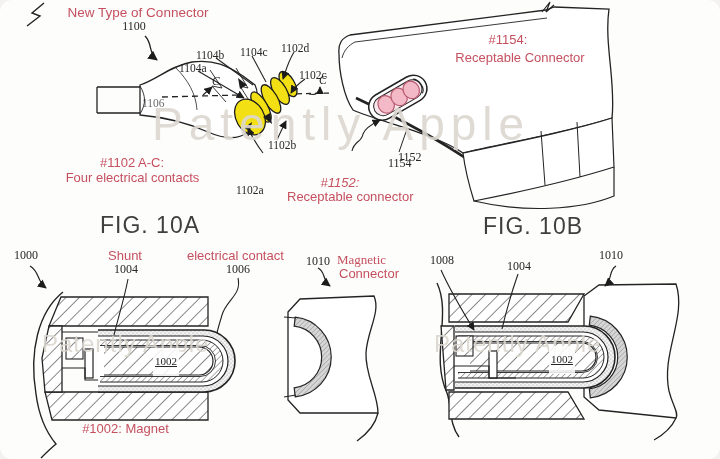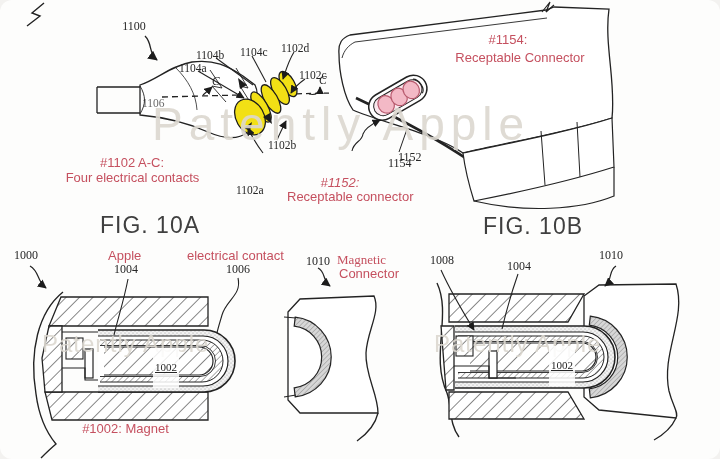--- a/index.html
+++ b/index.html
@@ -8,21 +8,21 @@
   .lbl{position:absolute;white-space:nowrap;line-height:1.05;}
   .red{color:var(--red);font-family:"Liberation Sans",sans-serif;font-size:13px;}
   .red.c{text-align:center;}
   .num{font-family:"Liberation Serif",serif;font-size:12px;color:#262626;}
   .num.sm{font-size:11.5px;}
   .sec{font-family:"Liberation Serif",serif;font-style:italic;font-size:11.5px;color:#262626;}
   .figlbl{font-size:23px;color:#3f3f3f;letter-spacing:1px;}
   .wm{color:var(--wm);font-weight:400;opacity:.9;}
   .wm.big{font-size:46px;letter-spacing:6px;}
   .wm.small{font-size:24px;letter-spacing:1px;}
-  .chip{background:rgba(255,255,255,.85);padding:14px 2px;text-decoration:underline;font-size:11px;}
+  .chip{background:rgba(255,255,255,.85);padding:8px 2px;text-decoration:underline;font-size:11px;}
   .faded{opacity:.7;}
 </style>
 </head>
 <body>
 
 <div id="stage">
 
   <svg id="art" viewBox="0 0 720 459">
     <defs>
       <pattern id="h1" width="9.5" height="9.5" patternUnits="userSpaceOnUse" patternTransform="rotate(45)">
@@ -158,20 +158,21 @@
       <path d="M441,270 C450,290 463,312 474,330" stroke-width="1.1" marker-end="url(#ah)"></path>
       <path d="M518,274 C511,294 506,312 502,329" stroke-width="1.1"></path>
       <path d="M616,266 C608,271 613,279 605,286" stroke-width="1.2" marker-end="url(#ah)"></path>
     </g>
   </svg>
 
   <div class="lbl wm big" style="left:152px;top:100px;">Patently Apple</div>
   <div class="lbl wm small" style="left:42px;top:331px;">Patently Apple</div>
   <div class="lbl wm small" style="left:434px;top:331px;">Patently Apple</div>
 
+  <div class="lbl red c" style="left:57px;top:6px;width:162px;font-size:13.5px;">New Type of Connector</div>
   <div class="lbl num c" style="left:114px;top:20px;width:40px;text-align:center;">1100</div>
   <div class="lbl num sm" style="left:196px;top:49px;">1104b</div>
   <div class="lbl num sm" style="left:240px;top:46px;">1104c</div>
   <div class="lbl num sm" style="left:281px;top:42px;">1102d</div>
   <div class="lbl num sm" style="left:179px;top:62px;">1104a</div>
   <div class="lbl num sm" style="left:299px;top:69px;">1102c</div>
   <div class="lbl sec" style="left:212px;top:75px;">C</div>
   <div class="lbl sec" style="left:319px;top:74px;">C</div>
   <div class="lbl num sm faded" style="left:142px;top:97px;">1106</div>
   <div class="lbl num sm" style="left:268px;top:139px;">1102b</div>
@@ -182,21 +183,21 @@
 
   <div class="lbl red c" style="left:468px;top:33px;width:80px;">#1154:</div>
   <div class="lbl red c" style="left:445px;top:51px;width:150px;">Receptable Connector</div>
   <div class="lbl num" style="left:350px;top:151px;margin-left:48px;">1152</div>
   <div class="lbl num" style="left:388px;top:157px;">1154</div>
   <div class="lbl red c" style="left:318px;top:176px;width:44px;font-style:italic;">#1152:</div>
   <div class="lbl red c" style="left:287px;top:190px;width:126px;">Receptable connector</div>
   <div class="lbl figlbl" style="left:483px;top:214px;">FIG. 10B</div>
 
   <div class="lbl num" style="left:14px;top:249px;">1000</div>
-  <div class="lbl red" style="left:108px;top:249px;">Apple</div>
+  <div class="lbl red" style="left:108px;top:249px;">Shunt</div>
   <div class="lbl num" style="left:114px;top:263px;">1004</div>
   <div class="lbl red" style="left:187px;top:249px;text-align:center;">electrical contact</div>
   <div class="lbl num" style="left:226px;top:263px;">1006</div>
   <div class="lbl num chip" style="left:153px;top:348px;">1002</div>
   <div class="lbl red c" style="left:73px;top:422px;width:105px;">#1002: Magnet</div>
 
   <div class="lbl num" style="left:306px;top:255px;">1010</div>
   <div class="lbl red" style="left:337px;top:253px;font-family:Liberation Serif, serif;">Magnetic</div>
   <div class="lbl red" style="left:339px;top:267px;text-align:center;">Connector</div>
 

